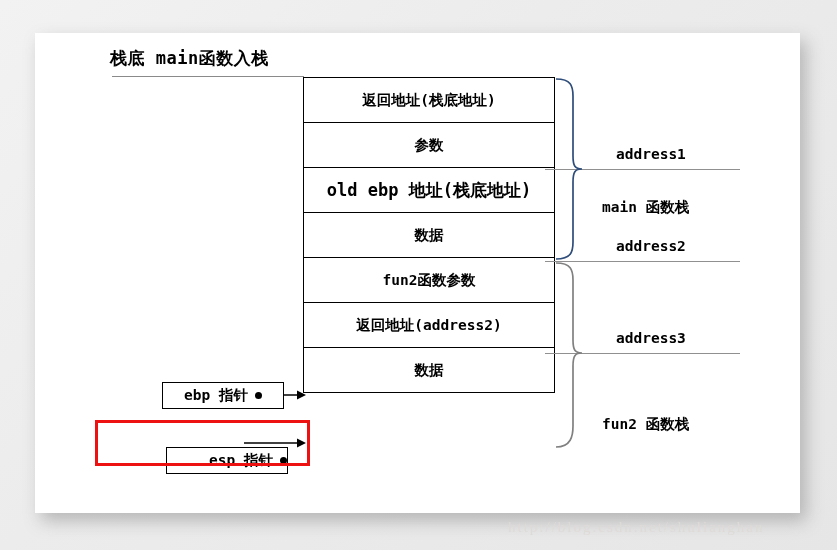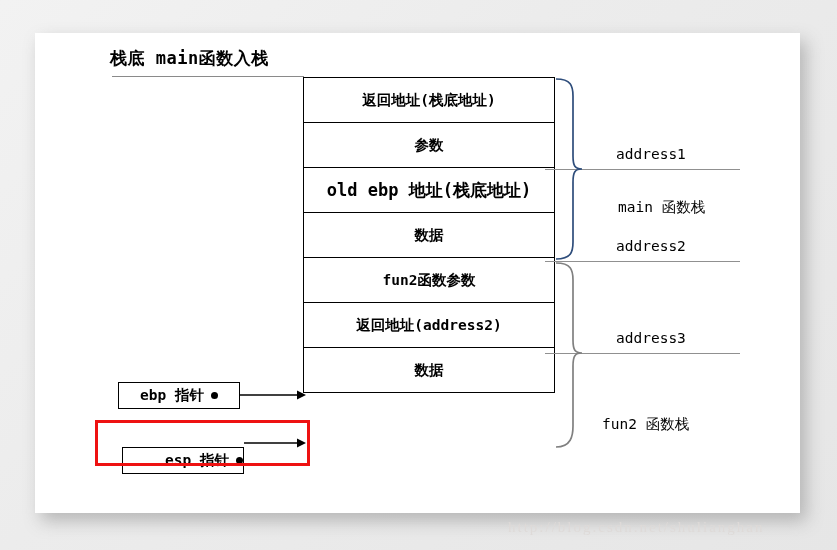--- a/index.html
+++ b/index.html
@@ -97,28 +97,28 @@
     left: 0; top: 0;
     width: 837px; height: 550px;
     pointer-events: none;
   }
 
   
   .sidelabel {
     position: absolute;
     font-family: "DejaVu Sans Mono", "Liberation Mono", monospace;
     font-size: 14.5px;
-    font-weight: normal;
+    font-weight: bold;
     color: #000000;
     white-space: nowrap;
   }
   #lbl-address1 { left: 616px; top: 146px; }
   #lbl-address2 { left: 616px; top: 238px; }
   #lbl-address3 { left: 616px; top: 330px; }
-  #lbl-main     { left: 602px; top: 198px; margin-left: 16px; }
+  #lbl-main     { left: 602px; top: 198px; }
   #lbl-fun2     { left: 602px; top: 371px; margin-top: 44px; }
 
   .rule-right {
     position: absolute;
     height: 1px;
     background: #909090;
     left: 545px;
     width: 195px;
   }
   #rule-1 { top: 169px; }
@@ -132,20 +132,21 @@
     background: #ffffff;
     display: flex;
     align-items: center;
     justify-content: center;
     font-family: "DejaVu Sans Mono", "Liberation Mono", monospace;
     font-size: 14.5px;
     font-weight: bold;
     color: #000000;
     white-space: nowrap;
     box-sizing: border-box;
+    margin-left: 44px;
   }
   #ebp-box { left: 118px; top: 382px; width: 122px; height: 27px; }
   #esp-box { left: 122px; top: 447px; width: 122px; height: 27px; justify-content: flex-end; }
   .ptr-dot {
     display: inline-block;
     width: 7px; height: 7px;
     border-radius: 50%;
     background: #000000;
     margin-left: 7px;
     vertical-align: middle;

